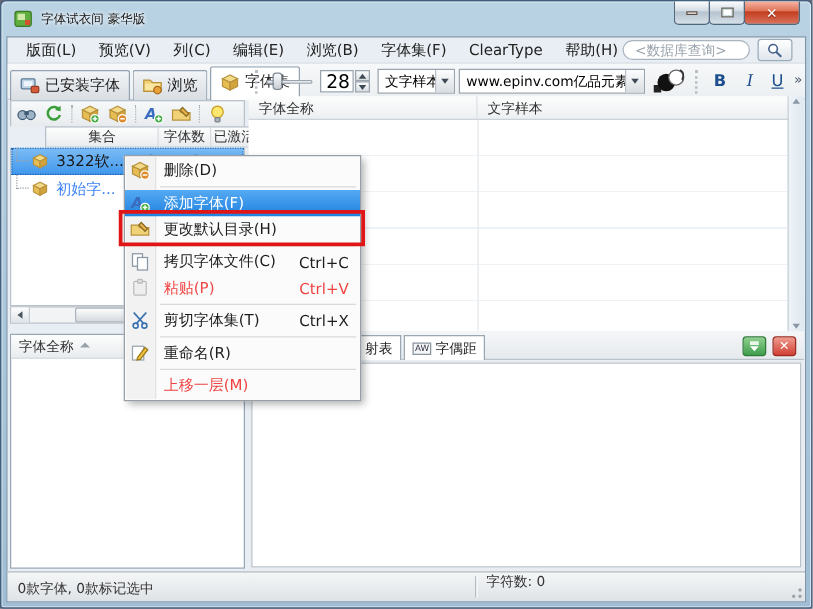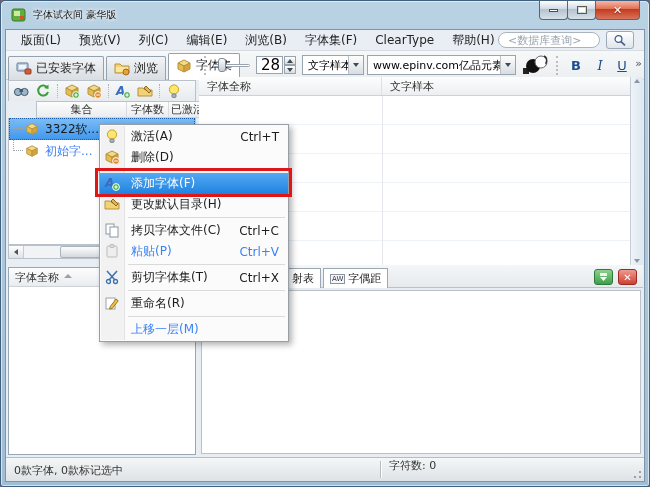--- a/index.html
+++ b/index.html
@@ -148,21 +148,21 @@
       radial-gradient(circle at 5px 10px,  #9aa2aa 1px, transparent 1.6px); }
 
   
   .ctx { position:absolute; left:93px; top:94px; width:190px; background:#fbfbfb;
     border:1px solid #979ea5; box-shadow:3px 3px 6px rgba(0,0,0,.3); padding:1px 0; z-index:10; }
   .ctx-gutter { position:absolute; left:1px; top:1px; bottom:1px; width:24px; background:#f2f2f2; border-right:1px solid #e3e3e3; }
   .ctx-item { position:relative; height:21px; display:flex; align-items:center; font-size:12px; color:#1c1c1c; z-index:1; }
   .ctx-item .mi-ic { position:absolute; left:4px; top:2px; width:16px; height:16px; }
   .mi-label { position:absolute; left:31px; white-space:nowrap; }
   .mi-short { position:absolute; right:9px; white-space:nowrap; }
-  .ctx-item.dis { color:#3b82f6; }
+  .ctx-item.dis { color:#ef4444; }
   .ctx-item.hot { background:linear-gradient(#55a9f2,#1f82e0); color:#fff; }
   .ctx-sep { height:5px; position:relative; z-index:1; }
   .ctx-sep::after { content:""; position:absolute; left:28px; right:3px; top:2px; border-top:1px solid #dadada; }
   .ctx-redbox { position:absolute; left:-5px; top:43px; width:197px; height:29px;
     border:3px solid #e01616; z-index:6; pointer-events:none; }
 </style>
 </head>
 <body>
 
 <div id="win">
@@ -403,28 +403,20 @@
       <span class="sb-div"></span>
       <span class="sb-right">字符数: 0</span>
       <span class="sb-grip"></span>
     </div>
 
     <div class="ctx">
       <div class="ctx-gutter"></div>
 
       <div class="ctx-item">
         <svg class="mi-ic" viewBox="0 0 16 16">
-            <circle cx="8" cy="6.5" r="4.6" fill="#ffe66e" stroke="#c8a020"></circle>
-            <rect x="6" y="11" width="4" height="3.4" rx="1" fill="#aab2ba" stroke="#7a828a"></rect>
-          </svg>
-        <span class="mi-label">激活(A)</span>
-        <span class="mi-short">Ctrl+T</span>
-      </div>
-      <div class="ctx-item">
-        <svg class="mi-ic" viewBox="0 0 16 16">
             <path d="M2 5 L8 2 L14 5 L8 8 Z" fill="#f3da88" stroke="#b8923c"></path>
             <path d="M2 5 V11 L8 14 V8 Z" fill="#e5bd52" stroke="#b8923c"></path>
             <path d="M14 5 V11 L8 14 V8 Z" fill="#d3a43c" stroke="#b8923c"></path>
             <circle cx="12" cy="12" r="3.4" fill="#e08a2e" stroke="#fff"></circle>
             <path d="M10.2 12 H13.8" stroke="#fff" stroke-width="1.2"></path>
           </svg>
         <span class="mi-label">删除(D)</span>
         <span class="mi-short"></span>
       </div>
 

